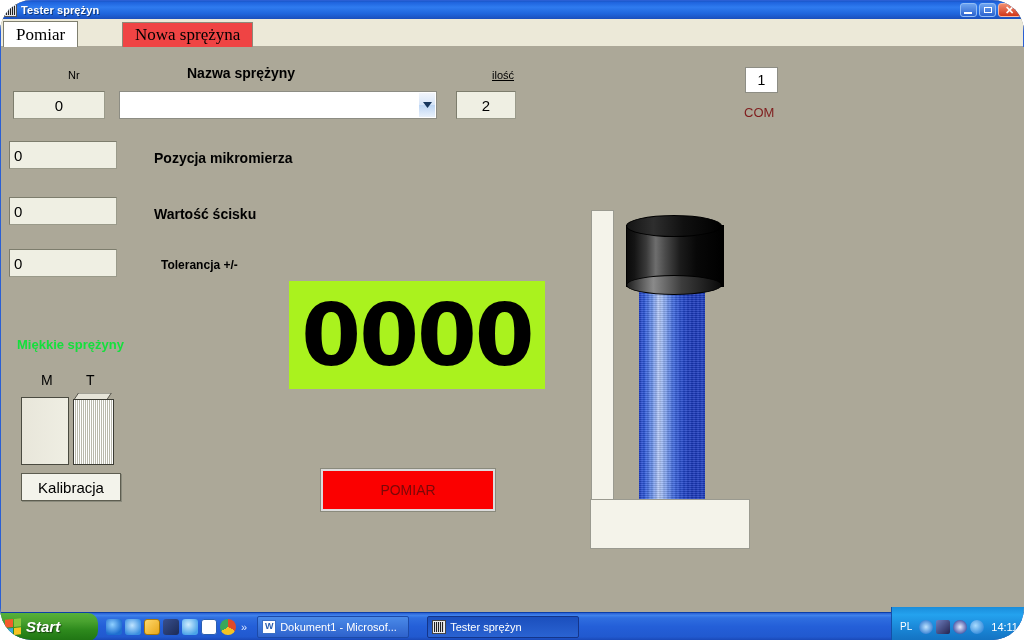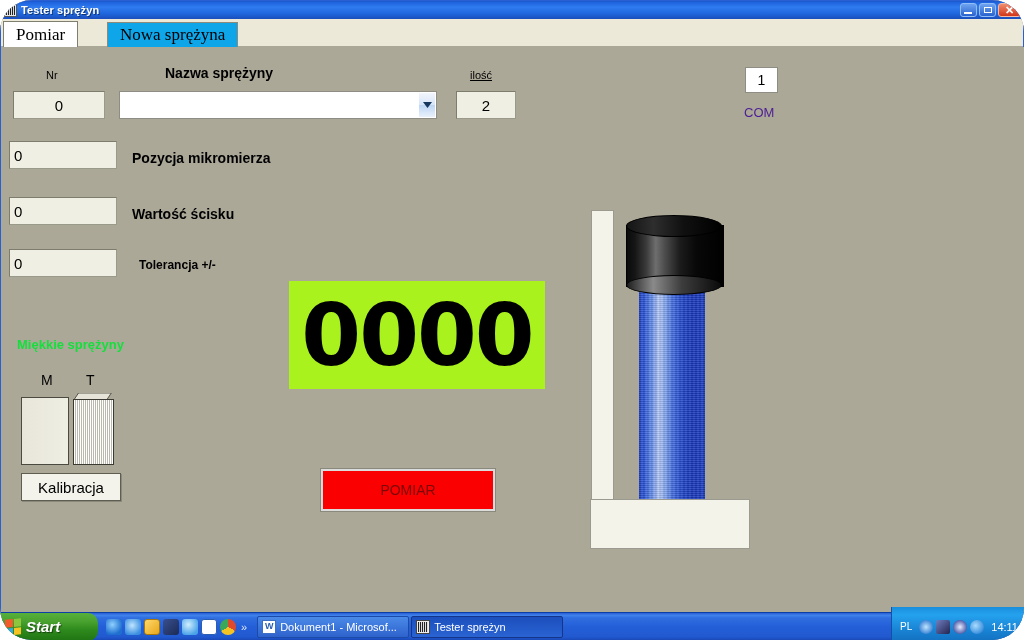--- a/index.html
+++ b/index.html
@@ -141,40 +141,41 @@
     left: 2px;
     top: 2px;
     height: 26px;
     line-height: 25px;
     background: #ffffff;
     border: 1px solid #7f7f6f;
     border-bottom: none;
     font-weight: normal;
   }
   .tab.inactive {
-    left: 106px;
-    background: #0ea5e9;
+    left: 121px;
+    background: #ef4444;
     border: 1px solid #8d8a79;
     border-bottom: none;
   }
 
   
   #client {
     position: absolute;
     left: 0; top: 46px;
     width: 1024px;
     height: 565px;
     background: #aca898;
   }
 
   .lbl {
     position: absolute;
     font-size: 13px;
     color: #000;
     white-space: nowrap;
+    margin-left: 22px;
   }
   .lbl.bold { font-weight: bold; }
   .lbl.small { font-size: 11px; font-weight: normal; }
 
   .field {
     position: absolute;
     background: #efefe3;
     border: 1px solid #9a9a8a;
     border-top-color: #7d7d6d;
     border-left-color: #7d7d6d;
@@ -229,21 +230,21 @@
     align-items: center;
     justify-content: center;
     font-size: 14px;
     color: #000;
     cursor: text;
   }
   #com-label {
     position: absolute;
     left: 743px; top: 58px;
     font-size: 13px;
-    color: #4c1d95;
+    color: #7f1d1d;
   }
 
   
   #display {
     position: absolute;
     left: 288px; top: 234px;
     width: 256px; height: 108px;
     background: #aaf21e;
     display: flex;
     align-items: center;
@@ -481,21 +482,21 @@
   }
   #ql-chevrons {
     color: #dfe9ff;
     font-size: 11px;
     margin-left: 2px;
     cursor: pointer;
   }
   #task-list {
     display: flex;
     align-items: center;
-    gap: 2px;
+    gap: 18px;
     margin-left: 6px;
     flex: 1 1 auto;
     min-width: 0;
   }
   .task-item {
     height: 22px;
     width: 152px;
     border-radius: 2px;
     background: linear-gradient(to bottom, #4a8ae8, #2e62cc);
     border: 1px solid #1c4aa8;

